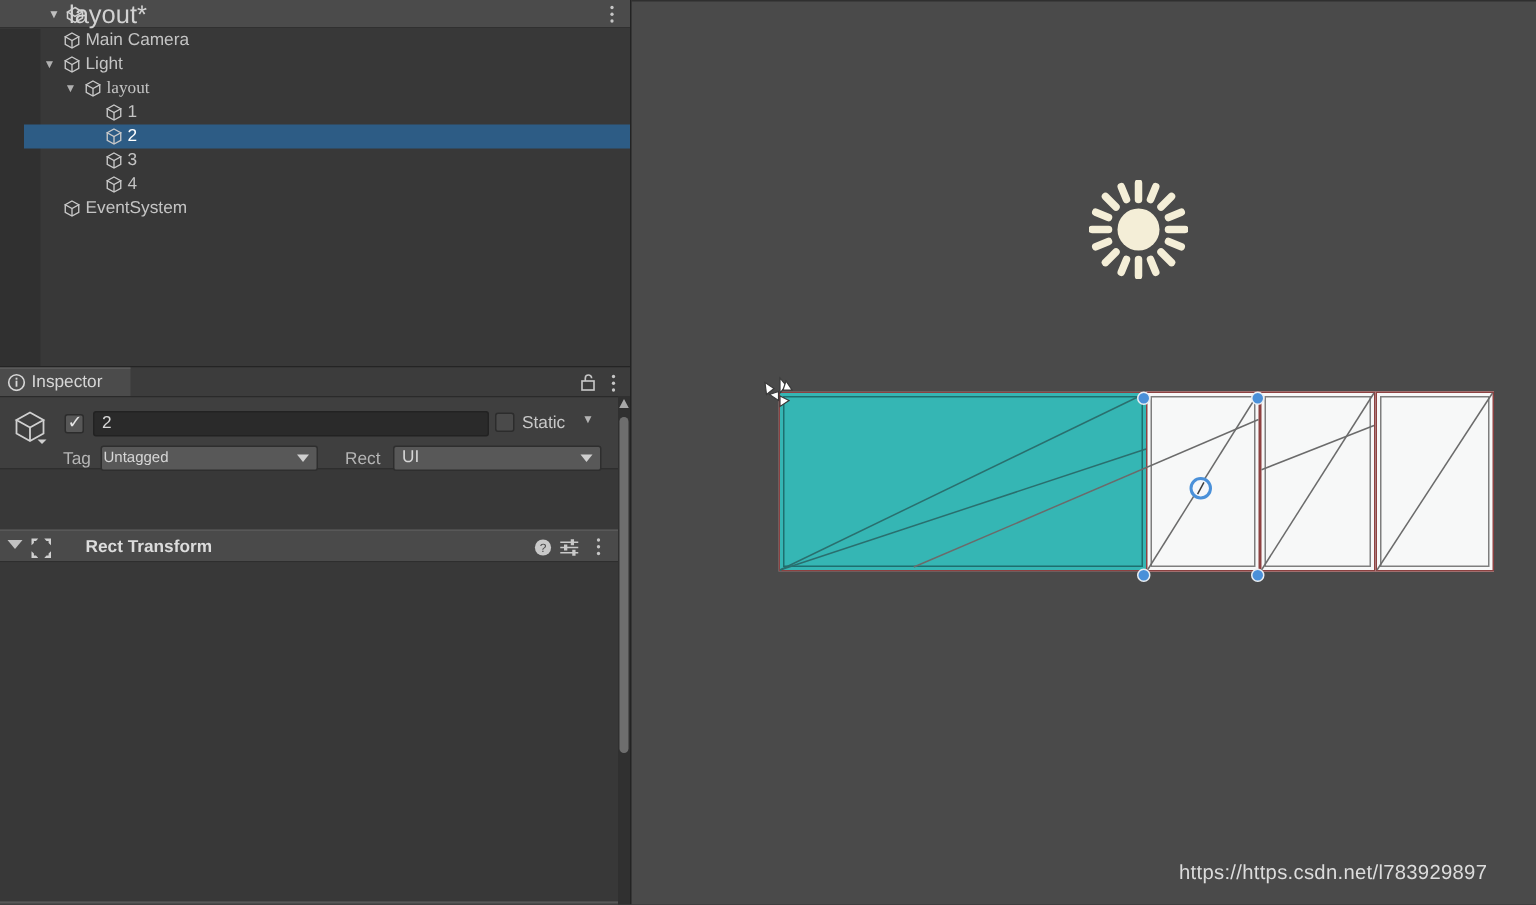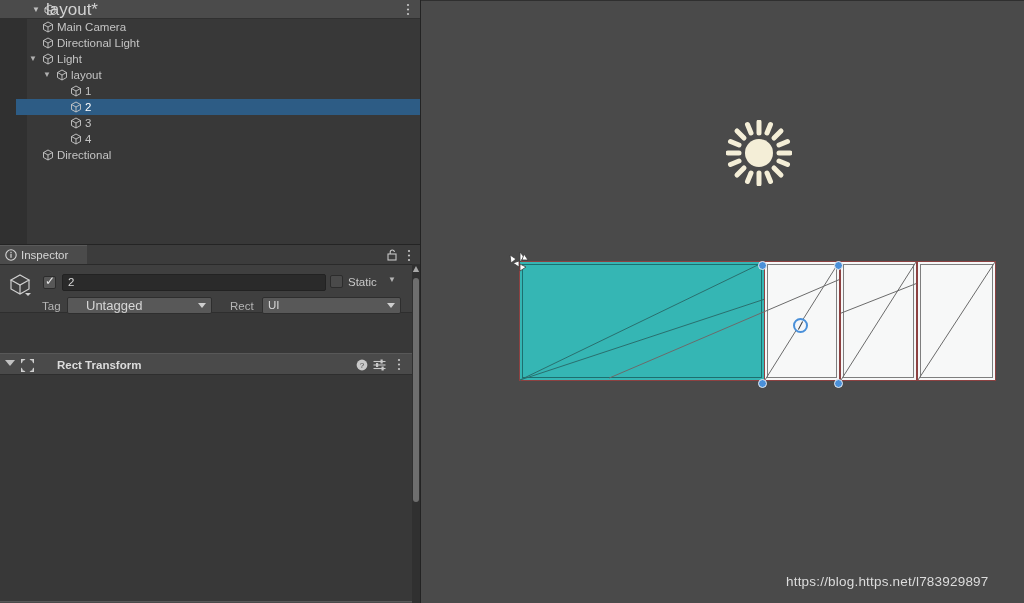--- a/index.html
+++ b/index.html
@@ -59,21 +59,21 @@
     padding-left:5px; }
   #obj-static-box { position:absolute; left:330px; top:10px; width:13px; height:13px;
     background:#4a4a4a; border:1px solid #2c2c2c; border-radius:2px; }
   #obj-static-lbl { position:absolute; left:348px; top:9px; height:16px; line-height:16px;
     font-size:11.5px; color:#c8c8c8; }
   #obj-static-tri { position:absolute; left:388px; top:10px; font-size:8px; color:#b4b4b4; }
 
   #tag-lbl { position:absolute; left:42px; top:33px; font-size:11.5px; color:#b5b5b5; line-height:16px; }
   #tag-dd { position:absolute; left:67px; top:32px; width:145px; height:17px; background:#585858;
     border:1px solid #2e2e2e; border-radius:2px; }
-  #tag-val { position:absolute; left:18px; top:0; line-height:15px; font-size:13px; color:#d6d6d6; }
+  #tag-val { position:absolute; left:1px; top:0; line-height:15px; font-size:10px; color:#d6d6d6; }
   #layer-lbl { position:absolute; left:230px; top:33px; font-size:11.5px; color:#b5b5b5; line-height:16px; }
   #layer-dd { position:absolute; left:262px; top:32px; width:139px; height:17px; background:#585858;
     border:1px solid #2e2e2e; border-radius:2px; }
   #layer-val { position:absolute; left:5px; top:0; line-height:15px; font-size:11.5px; color:#d6d6d6; }
   .ddtri { position:absolute; right:5px; top:5px; width:0; height:0;
     border-left:4px solid transparent; border-right:4px solid transparent; border-top:5px solid #cfcfcf; }
 
   
   .comp-header { position:absolute; left:0; width:412px; height:22px; background:#4a4a4a;
     border-top:1px solid #585858; border-bottom:1px solid #2e2e2e; }
@@ -155,50 +155,40 @@
             <span class="cube" style="left: 26px;">
               <svg width="12" height="12" viewBox="0 0 12 12">
                 <path d="M6 1 L10.5 3.5 L6 6 L1.5 3.5 Z" fill="none" stroke="#c9c9c9" stroke-width="0.9"></path>
                 <path d="M1.5 3.5 L1.5 8.5 L6 11 L10.5 8.5 L10.5 3.5" fill="none" stroke="#c9c9c9" stroke-width="0.9"></path>
                 <path d="M6 6 L6 11" fill="none" stroke="#c9c9c9" stroke-width="0.9"></path>
               </svg>
             </span>
             <span class="lbl" style="left: 41px;">Main Camera</span>
           </div>
           <div class="hrow">
-            <span class="cube" style="left: 26px;">
-              <svg width="12" height="12" viewBox="0 0 12 12">
-                <path d="M6 1 L10.5 3.5 L6 6 L1.5 3.5 Z" fill="none" stroke="#c9c9c9" stroke-width="0.9"></path>
-                <path d="M1.5 3.5 L1.5 8.5 L6 11 L10.5 8.5 L10.5 3.5" fill="none" stroke="#c9c9c9" stroke-width="0.9"></path>
-                <path d="M6 6 L6 11" fill="none" stroke="#c9c9c9" stroke-width="0.9"></path>
-              </svg>
-            </span>
-            <span class="lbl" style="left: 41px;">Directional Light</span>
-          </div>
-          <div class="hrow">
             <span class="tri" style="left: 12px;">▼</span>
             <span class="cube" style="left: 26px;">
               <svg width="12" height="12" viewBox="0 0 12 12">
                 <path d="M6 1 L10.5 3.5 L6 6 L1.5 3.5 Z" fill="none" stroke="#c9c9c9" stroke-width="0.9"></path>
                 <path d="M1.5 3.5 L1.5 8.5 L6 11 L10.5 8.5 L10.5 3.5" fill="none" stroke="#c9c9c9" stroke-width="0.9"></path>
                 <path d="M6 6 L6 11" fill="none" stroke="#c9c9c9" stroke-width="0.9"></path>
               </svg>
             </span>
             <span class="lbl" style="left: 41px;">Light</span>
           </div>
           <div class="hrow">
             <span class="tri" style="left: 26px;">▼</span>
             <span class="cube" style="left: 40px;">
               <svg width="12" height="12" viewBox="0 0 12 12">
                 <path d="M6 1 L10.5 3.5 L6 6 L1.5 3.5 Z" fill="none" stroke="#c9c9c9" stroke-width="0.9"></path>
                 <path d="M1.5 3.5 L1.5 8.5 L6 11 L10.5 8.5 L10.5 3.5" fill="none" stroke="#c9c9c9" stroke-width="0.9"></path>
                 <path d="M6 6 L6 11" fill="none" stroke="#c9c9c9" stroke-width="0.9"></path>
               </svg>
             </span>
-            <span class="lbl" style="left: 55px;">layout</span>
+            <span class="lbl" style="left: 55px; font-family: Liberation Serif, serif;">layout</span>
           </div>
           <div class="hrow">
             <span class="cube" style="left: 54px;">
               <svg width="12" height="12" viewBox="0 0 12 12">
                 <path d="M6 1 L10.5 3.5 L6 6 L1.5 3.5 Z" fill="none" stroke="#c9c9c9" stroke-width="0.9"></path>
                 <path d="M1.5 3.5 L1.5 8.5 L6 11 L10.5 8.5 L10.5 3.5" fill="none" stroke="#c9c9c9" stroke-width="0.9"></path>
                 <path d="M6 6 L6 11" fill="none" stroke="#c9c9c9" stroke-width="0.9"></path>
               </svg>
             </span>
             <span class="lbl" style="left: 69px;">1</span>
@@ -234,21 +224,21 @@
             <span class="lbl" style="left: 69px;">4</span>
           </div>
           <div class="hrow">
             <span class="cube" style="left: 26px;">
               <svg width="12" height="12" viewBox="0 0 12 12">
                 <path d="M6 1 L10.5 3.5 L6 6 L1.5 3.5 Z" fill="none" stroke="#c9c9c9" stroke-width="0.9"></path>
                 <path d="M1.5 3.5 L1.5 8.5 L6 11 L10.5 8.5 L10.5 3.5" fill="none" stroke="#c9c9c9" stroke-width="0.9"></path>
                 <path d="M6 6 L6 11" fill="none" stroke="#c9c9c9" stroke-width="0.9"></path>
               </svg>
             </span>
-            <span class="lbl" style="left: 41px;">Directional</span>
+            <span class="lbl" style="left: 41px;">EventSystem</span>
           </div>
         </div>
     </div>
 
     <div id="inspector">
 
       <div id="insp-tabbar">
         <div id="insp-tab"></div>
         <span id="insp-info-icon">
           <svg width="12" height="12" viewBox="0 0 12 12">
@@ -437,15 +427,15 @@
       <g fill="#ffffff" stroke="#3a3a3a" stroke-width="0.8">
         <path d="M11 1 L15 6 L11 11 Z"></path>
         <path d="M1 4 L7 8 L2 12 Z"></path>
         <path d="M15 3 L13 9 L19 9 Z"></path>
         <path d="M4 12 L10 10 L10 16 Z"></path>
         <path d="M11 13 L11 20 L17 16 Z"></path>
       </g>
     </svg>
   </div>
 
-  <div id="watermark">https://blog.https.net/l783929897</div>
+  <div id="watermark">https://https.csdn.net/l783929897</div>
 
 </div>
 
 </body></html>

